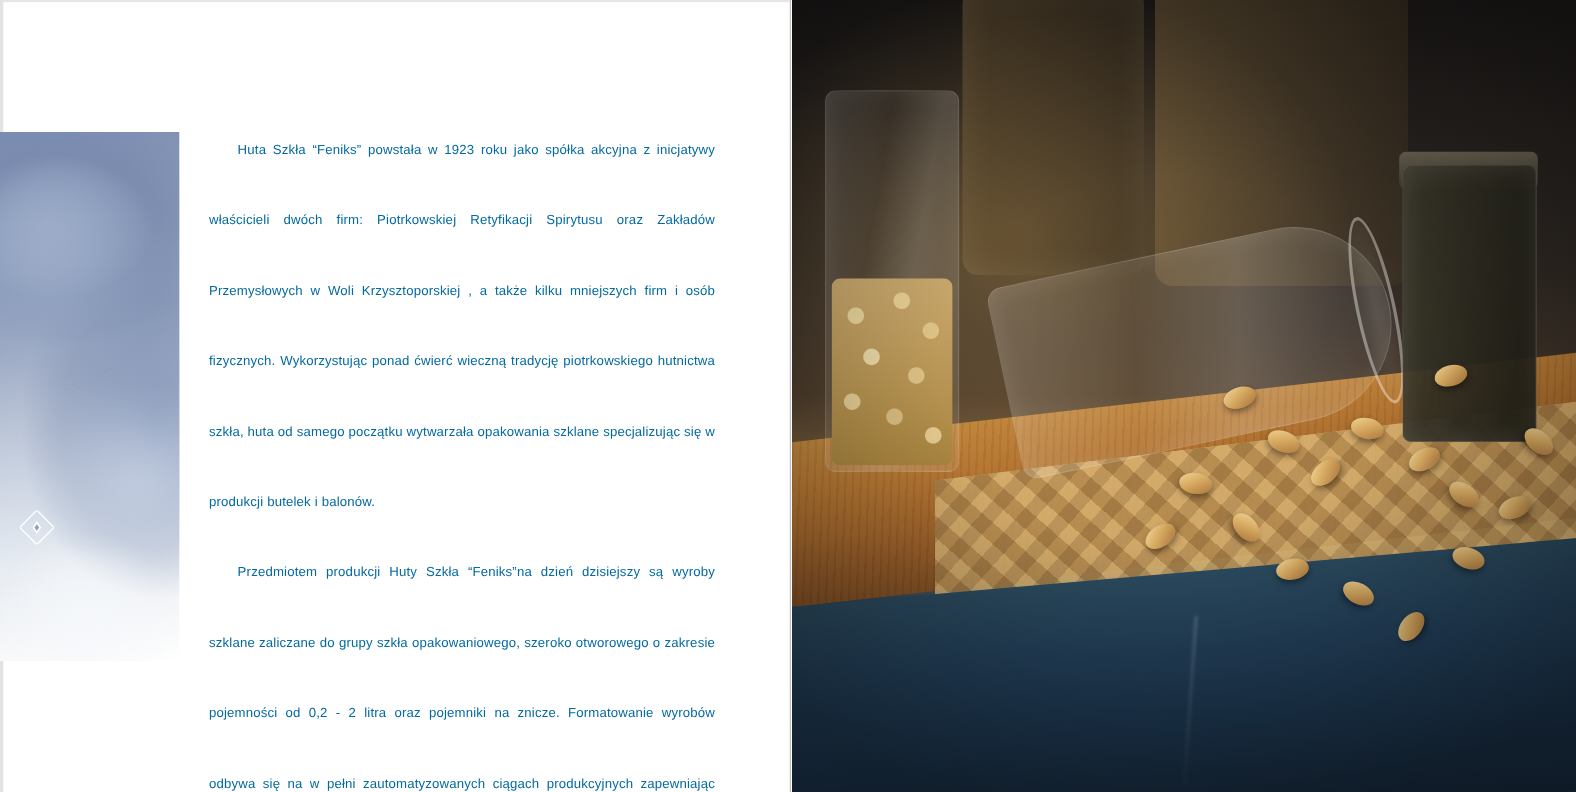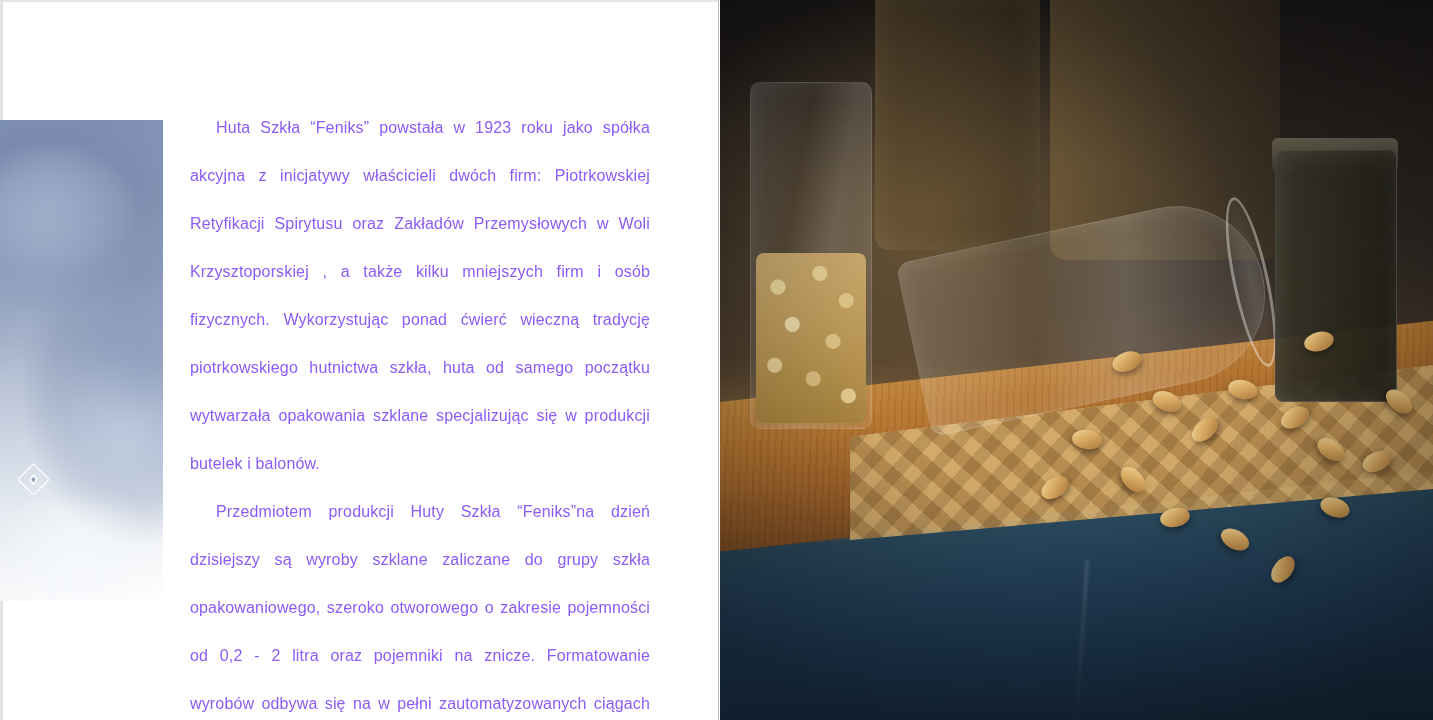--- a/index.html
+++ b/index.html
@@ -110,23 +110,23 @@
   .doc-body {
     position: absolute;
     left: 190px;
     top: 104px;
     width: 460px;
   }
   .doc-body p {
     margin: 0 0 0 0;
     text-align: justify;
     text-justify: inter-word;
-    color: #8b5cf6;
-    font-size: 16px;
-    line-height: 48px;
+    color: #0369a1;
+    font-size: 12px;
+    line-height: 64px;
     text-indent: 26px;
     letter-spacing: 0.15px;
   }
   .doc-body p + p { margin-top: 0; }
 
   
   .photo-panel {
     position: absolute;
     left: 720px;
     top: 0;

